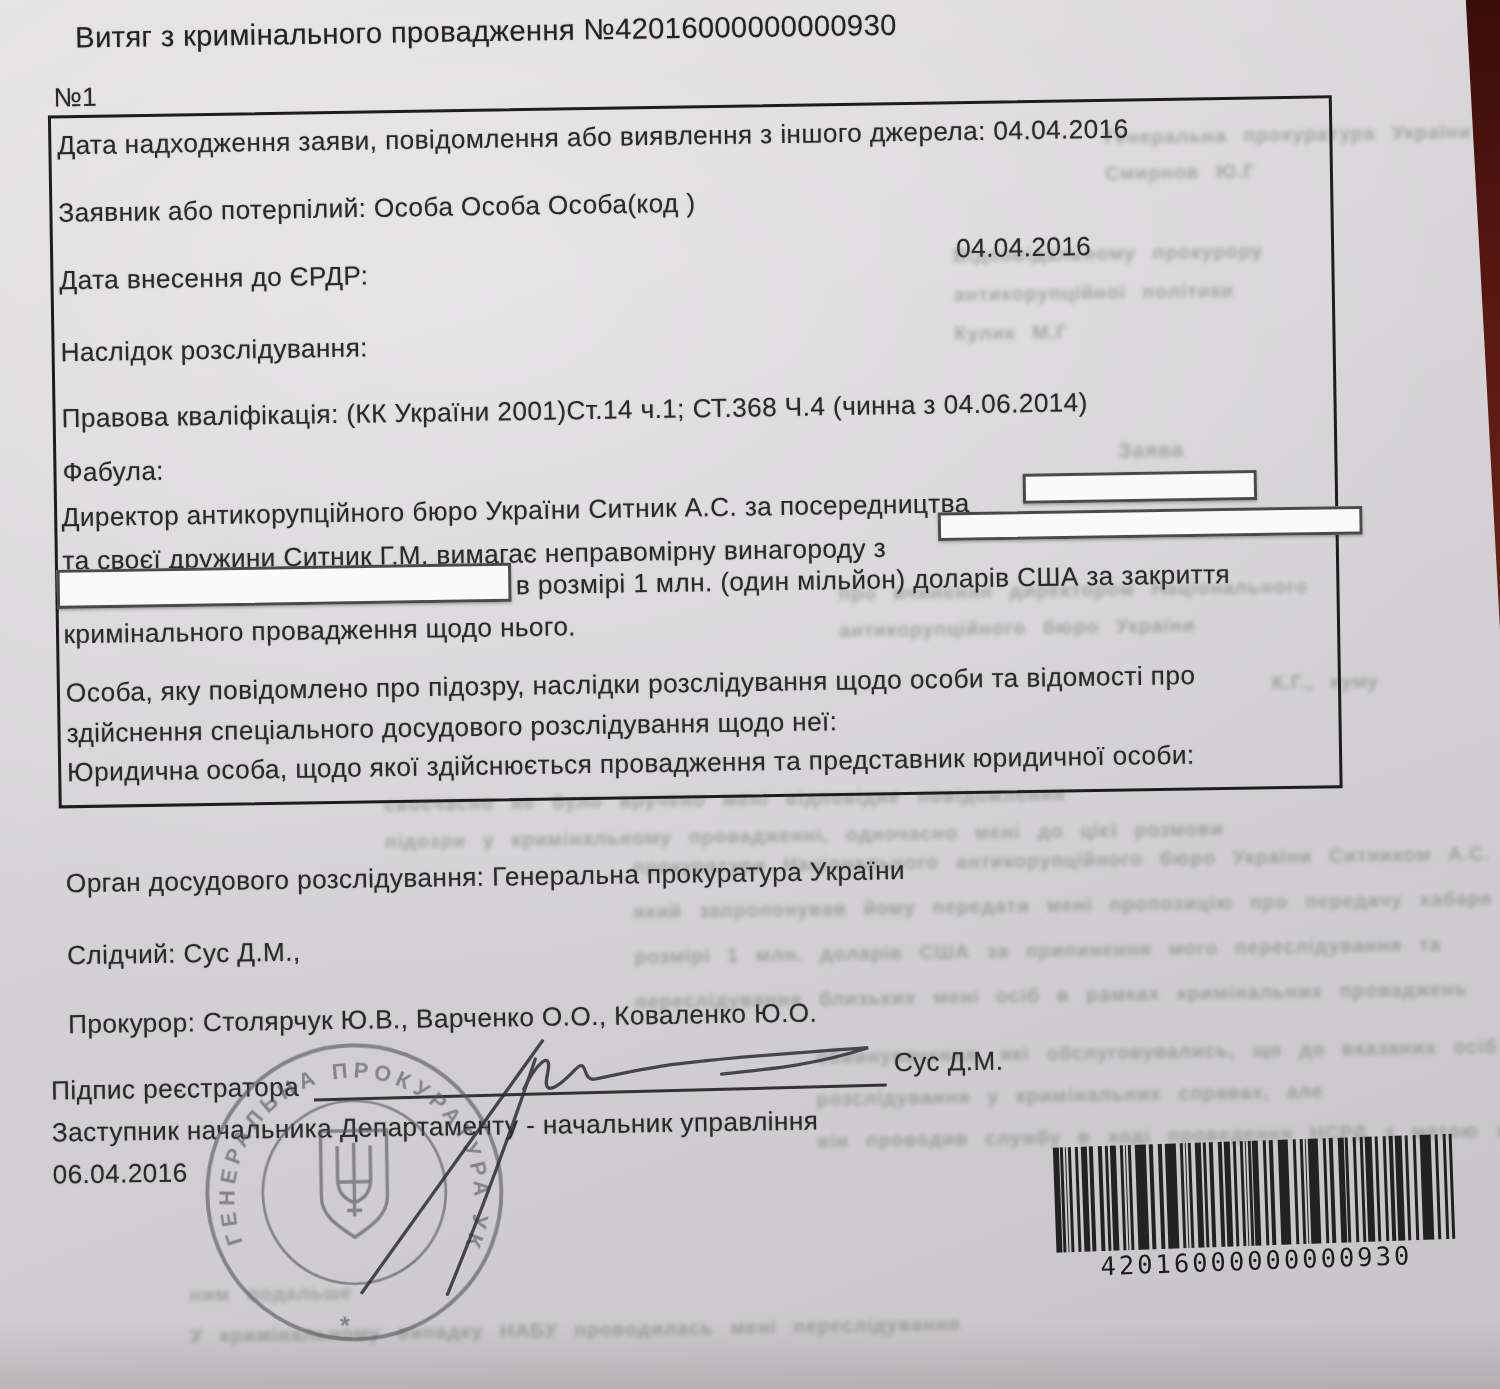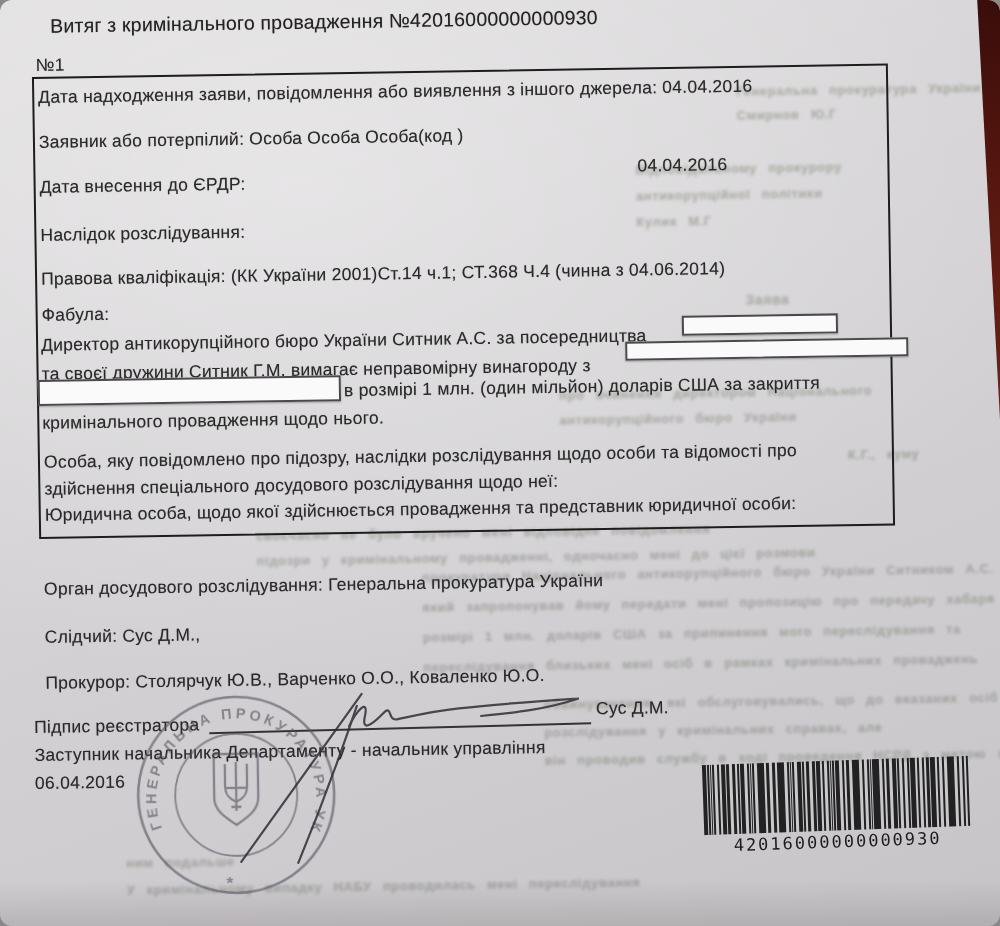--- a/index.html
+++ b/index.html
@@ -3,21 +3,20 @@
 <meta charset="utf-8">
 <style>
   html,body{margin:0;padding:0;background:#8a8889;}
   .photo{
     position:relative;width:1000px;height:926px;overflow:hidden;
     background:
       radial-gradient(130% 90% at 30% 20%, rgba(255,255,255,.35), rgba(255,255,255,0) 60%),
       linear-gradient(160deg,#e0dedf 0%,#d6d4d6 35%,#cfcdd0 70%,#c6c4c7 100%);
     font-family:"Liberation Sans", sans-serif;
     color:#2a2a2a;
-    border-radius:12px;
   }
   .tilt{position:absolute;inset:0;transform:rotate(-0.9deg);transform-origin:480px 460px;}
   .txt{position:absolute;white-space:nowrap;color:#292929;text-shadow:0 0 1px rgba(55,55,55,.4);}
   .title{font-size:19.5px;letter-spacing:.2px;color:#222;}
   .f17{font-size:17.5px;letter-spacing:.25px;}
   .regbox{
     position:absolute;left:38px;top:70px;width:856px;height:462px;
     border:2px solid #1d1d1d;box-sizing:border-box;
   }
   .rel{position:absolute;white-space:nowrap;}

